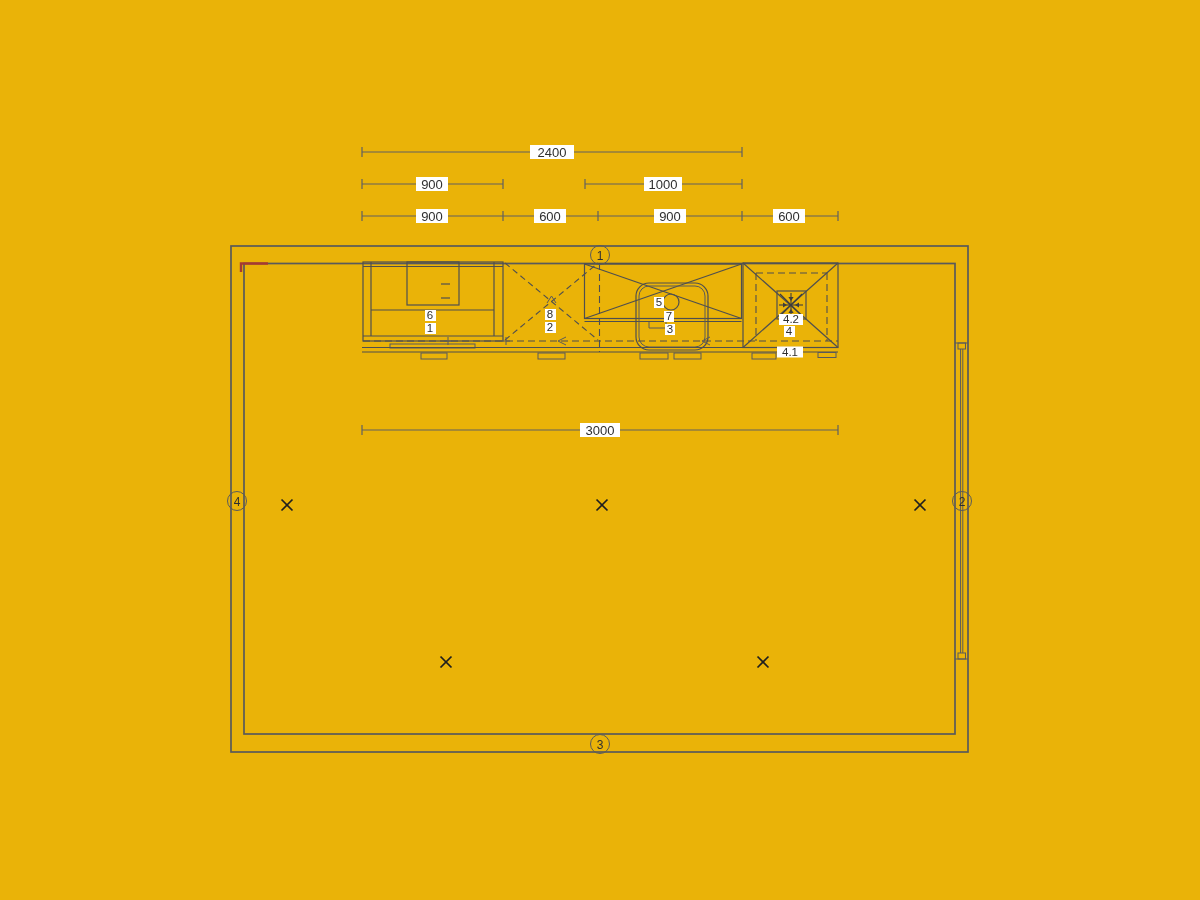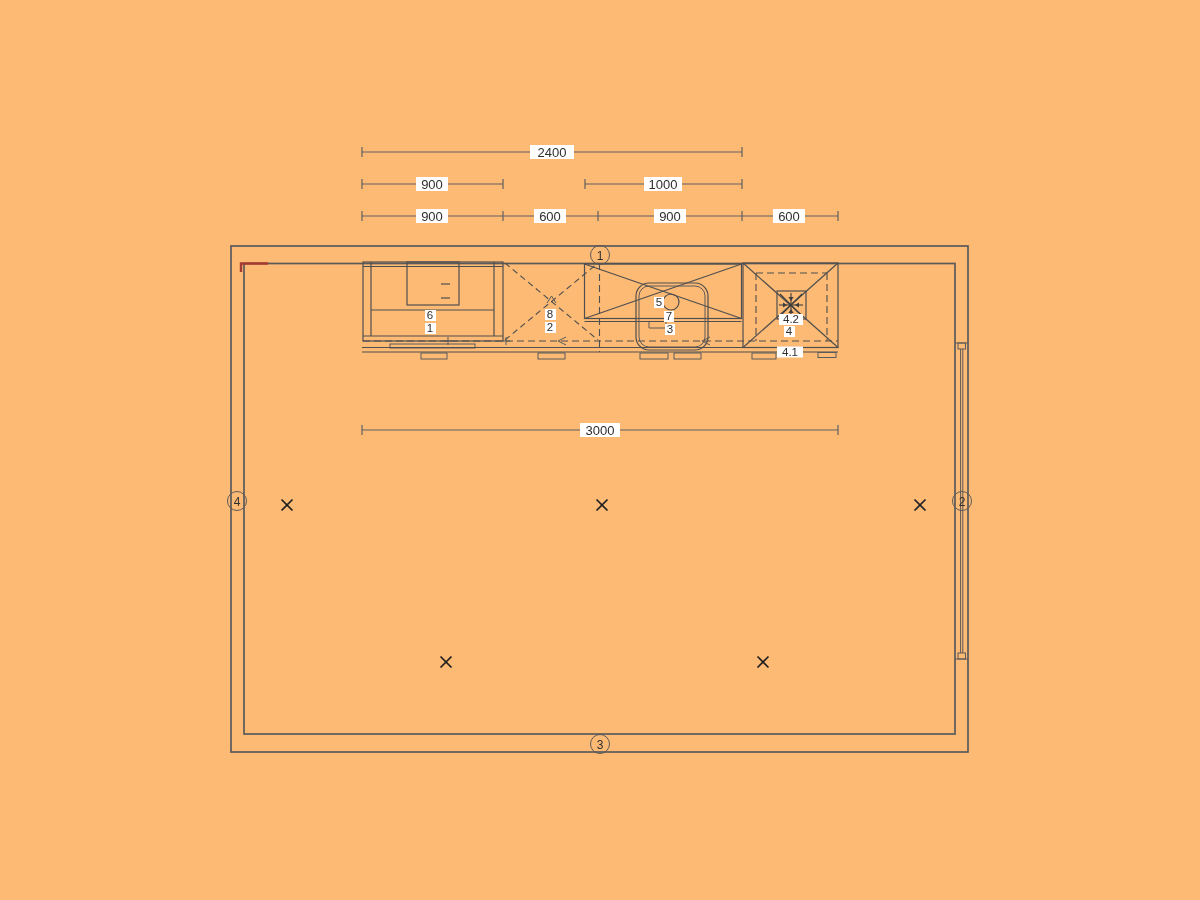--- a/index.html
+++ b/index.html
@@ -1,17 +1,17 @@
 <!DOCTYPE html>
 <html><head>
 <meta charset="utf-8">
 <style>
   html,body{margin:0;padding:0;background:#ffffff;}
   .canvas-wrap{
-    width:1200px;height:900px;position:relative;background:#fdba74;
+    width:1200px;height:900px;position:relative;background:#eab308;
     font-family:"Liberation Sans", sans-serif;
   }
   svg text{
     font-family:"Liberation Sans", sans-serif;
     fill:#2f2f2f;
   }
   .dim-text{font-size:13px;}
   .fix-text{font-size:11.5px;}
   .marker-text{font-size:12px;}
   .thin{stroke:#606060;stroke-width:1.2;fill:none;}

